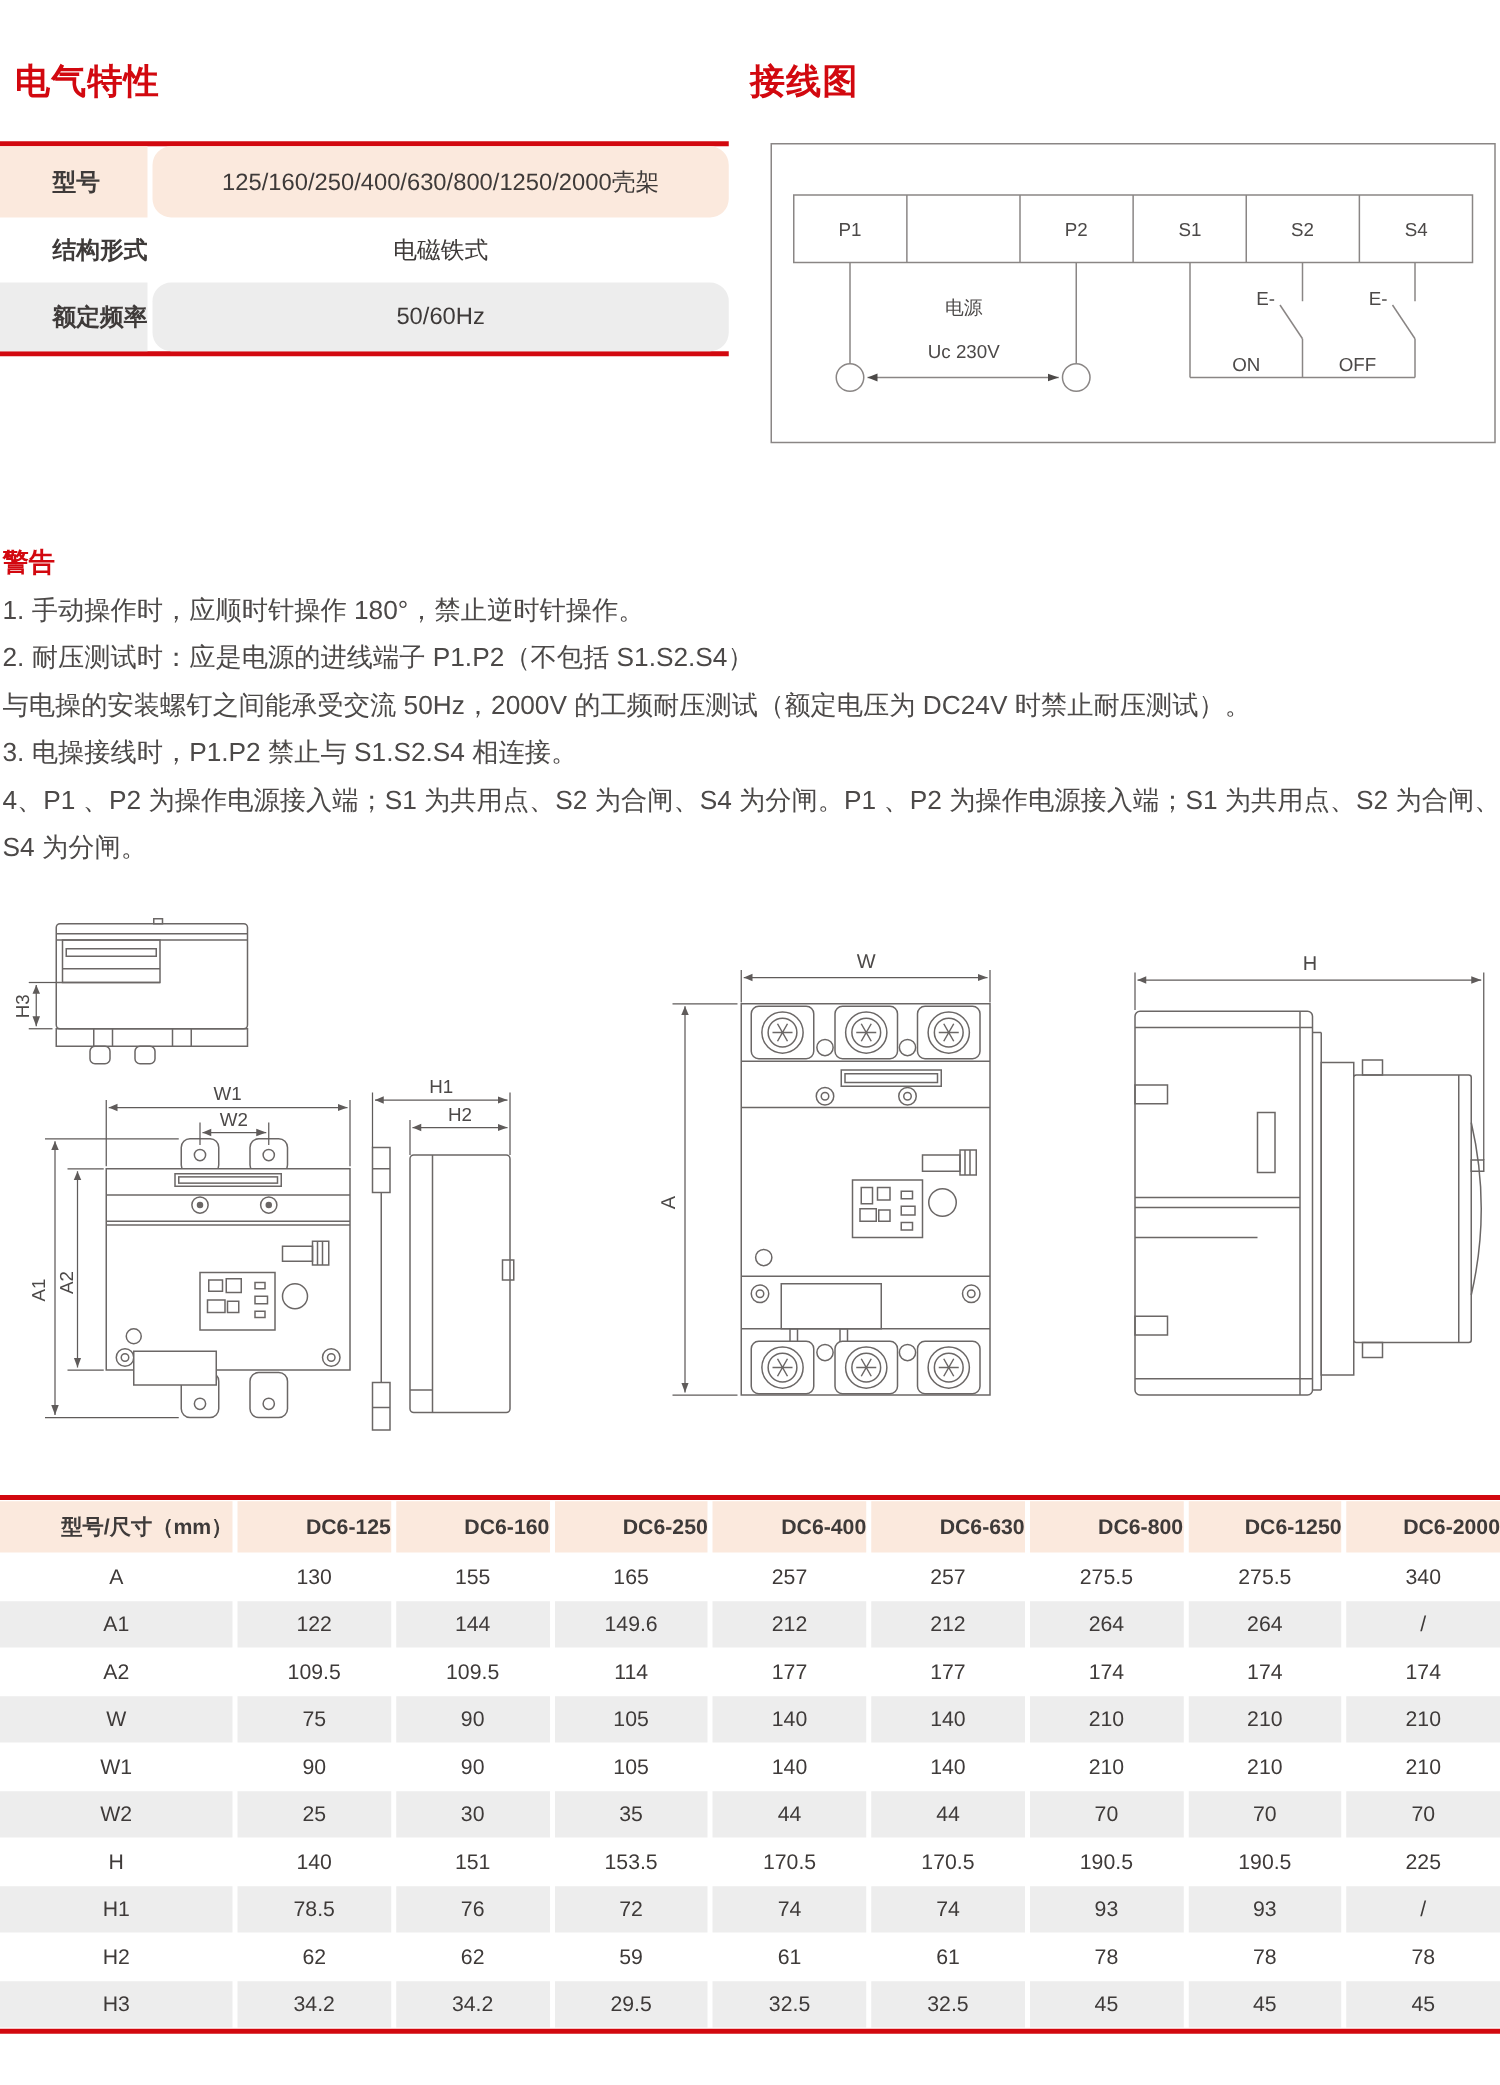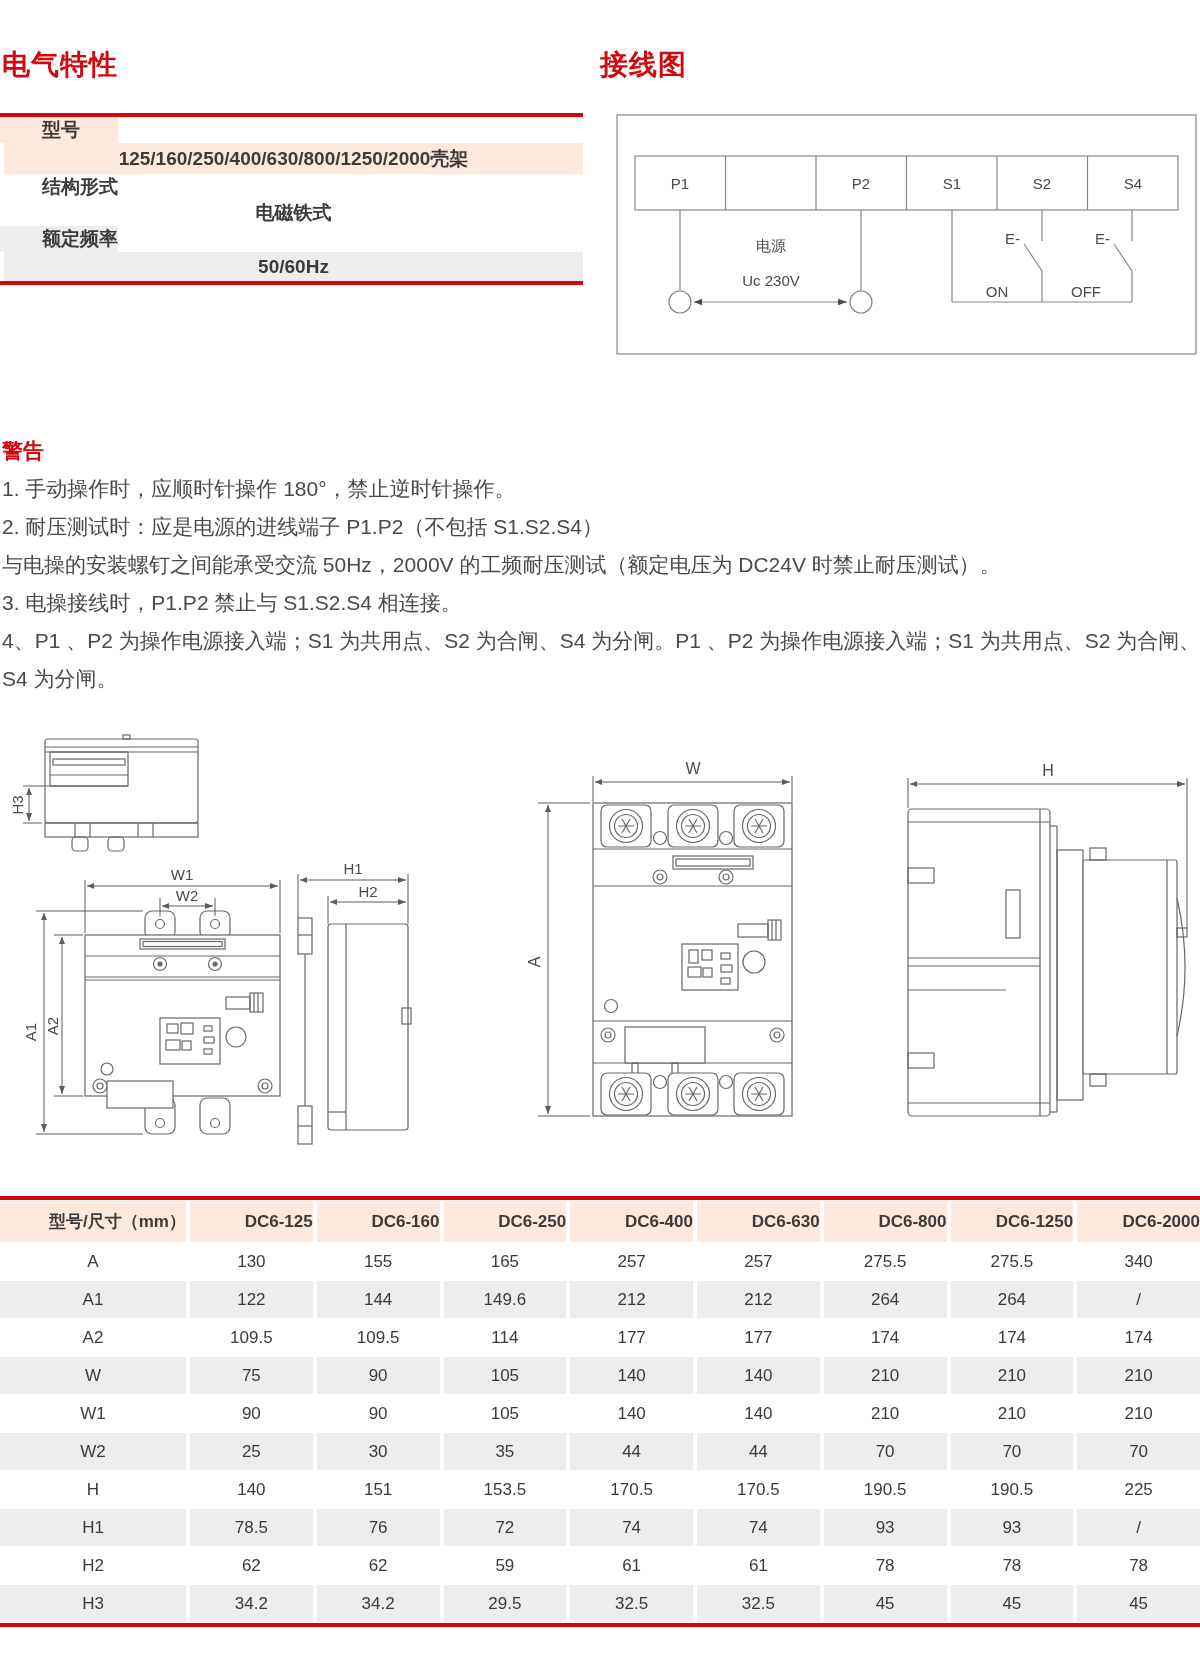--- a/index.html
+++ b/index.html
@@ -5,50 +5,50 @@
   :root{
     --red:#d2080f; --pink:#fbe9dd; --gray:#ededed; --ink:#3e3a39; --warn_ink:#4c4948;
   }
   html,body{margin:0;padding:0;background:#fff;}
   body{width:1200px;height:1668px;position:relative;font-family:"Liberation Sans",sans-serif;color:var(--ink);}
   .page{position:absolute;left:0;top:0;width:1200px;height:1668px;background:#fff;overflow:hidden;}
   .abs{position:absolute;}
   .section-title{position:absolute;font-size:28px;font-weight:bold;color:var(--red);letter-spacing:1px;}
   
   .spec-table{position:absolute;left:0;top:113px;width:583px;border-top:4px solid var(--red);border-bottom:4px solid var(--red);box-sizing:border-box;}
-  .spec-row{display:flex;width:100%;flex-direction:column;}
+  .spec-row{display:flex;width:100%;}
   .spec-row-0{height:57px;}
   .spec-row-1{height:52px;justify-content:flex-end;}
   .spec-row-2{height:55px;}
   .spec-row-3{height:71px;}
   .spec-row-0 .spec-cell{background:var(--pink);}
   .spec-row-2 .spec-cell{background:var(--gray);}
   .spec-label{width:118px;box-sizing:border-box;padding-left:42px;display:flex;align-items:center;font-size:19px;font-weight:bold;}
-  .spec-value{flex:1;margin-left:4px;display:flex;align-items:center;justify-content:center;font-size:19px;font-weight:bold;text-align:center;}
+  .spec-value{flex:1;margin-left:4px;display:flex;align-items:center;justify-content:center;font-size:19px;font-weight:normal;text-align:center;border-radius:15px;}
   
   .warning{position:absolute;left:2px;top:404px;width:1190px;font-size:21px;line-height:38px;color:var(--warn_ink);}
   .warning-title{color:var(--red);font-weight:bold;font-size:21px;line-height:38px;margin-top:28px;}
   .warning-line{white-space:nowrap;}
   
   .dim-table-wrap{position:absolute;left:0;top:1196px;width:1200px;border-top:4px solid var(--red);border-bottom:4px solid var(--red);box-sizing:border-box;overflow:hidden;}
   .dim-table{width:1208px;margin:0 -4px;border-collapse:separate;border-spacing:4px 1px;table-layout:fixed;font-size:17px;color:var(--ink);}
   .dim-table col.c0{width:186px;}
   .dim-table th{background:var(--pink);height:41px;font-weight:bold;text-align:right;padding:0;}
   .dim-table td{height:37px;text-align:center;padding:0;}
   .dim-table tbody tr:nth-child(odd) td{background:#fff;}
   .dim-table tbody tr:nth-child(even) td{background:var(--gray);}
   svg{overflow:visible;}
   svg text{font-family:"Liberation Sans",sans-serif;}
 </style>
 </head>
 <body>
 
 <div class="page">
 
-  <div class="section-title" style="left:2px;top:46px;">电气特性</div>
+  <div class="section-title" style="left:12px;top:46px;">电气特性</div>
   <div class="section-title" style="left:600px;top:46px;">接线图</div>
 
   <div class="spec-table">
     <div>
         <div class="spec-row spec-row-0">
           <div class="spec-label spec-cell">型号</div>
           <div class="spec-value spec-cell">125/160/250/400/630/800/1250/2000壳架</div>
         </div>
         <div class="spec-row spec-row-1">
           <div class="spec-label spec-cell">结构形式</div>

